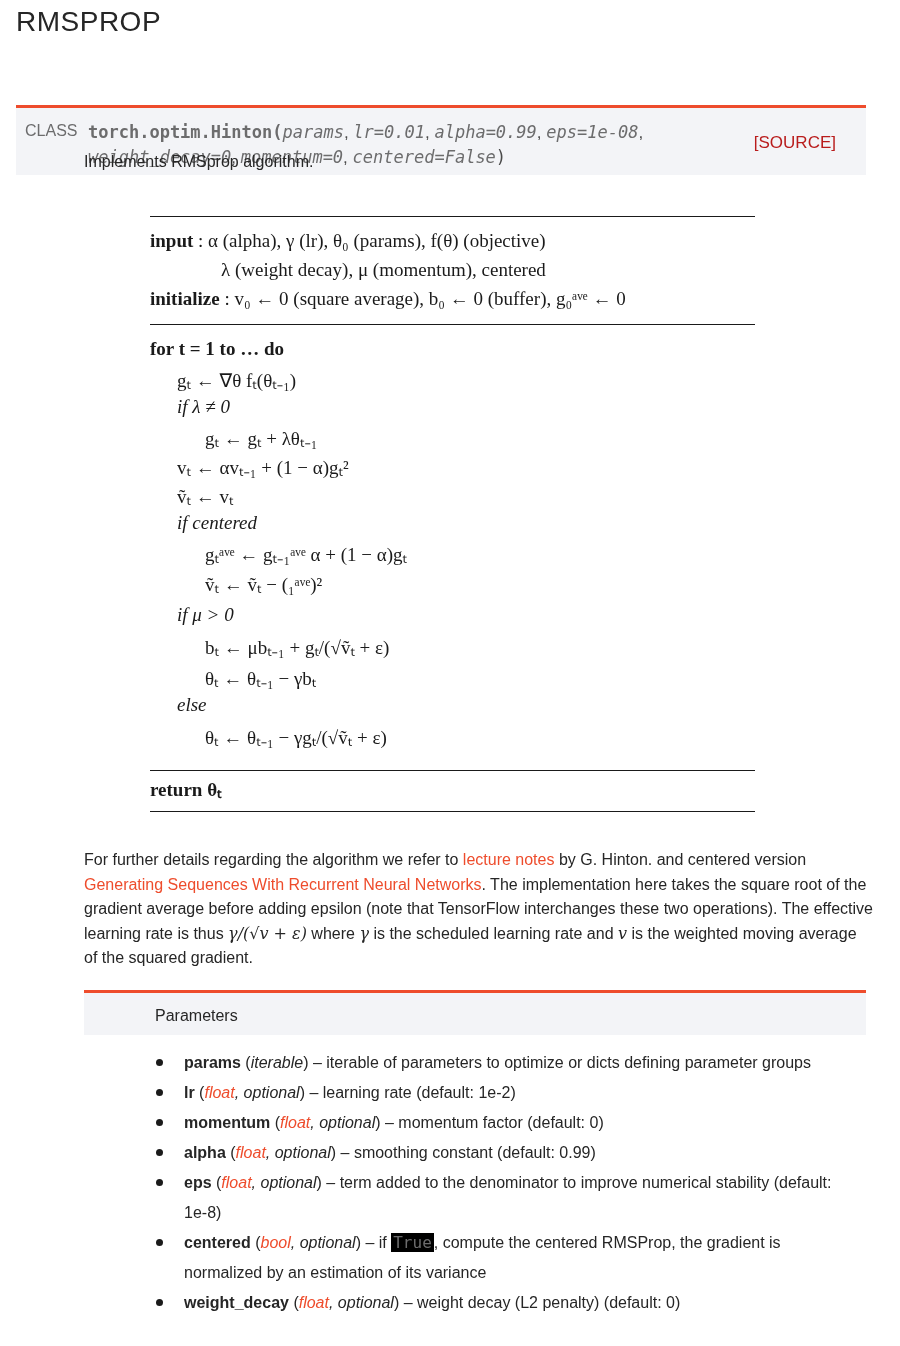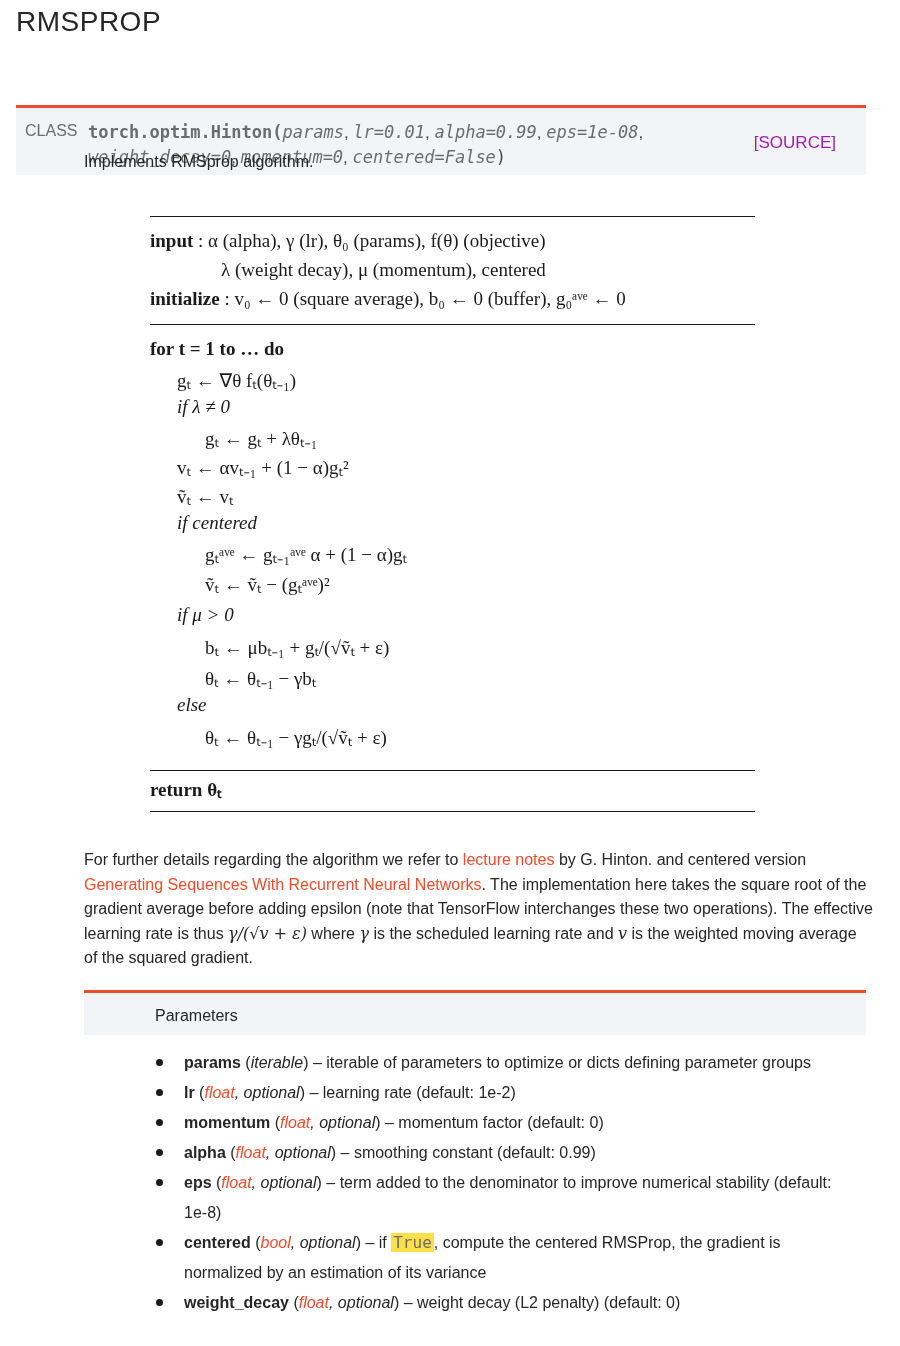--- a/index.html
+++ b/index.html
@@ -8,40 +8,40 @@
   .title { position: absolute; left: 16px; top: 6px; font-size: 28px; letter-spacing: 0.5px;
            color: #262626; font-weight: 400; margin: 0; }
   .sig { position: absolute; left: 16px; top: 68px; width: 850px; height: 70px;
          background: #f3f4f7; border-top: 3px solid #ee4c2c; box-sizing: border-box; margin-top: 37px; }
   .sig .cls { position: absolute; left: 9px; top: 14px; font-size: 16px; color: #6c6c6d; }
   .sig .code { position: absolute; left: 72px; top: 12px; font-family: "DejaVu Sans Mono", "Liberation Mono", monospace;
                font-size: 17px; line-height: 24px; color: #4a4a4a; }
   .sig .code .nm { font-weight: bold; color: #6c6c6d; }
   .sig .code .p { font-style: italic; color: #6c6c6d; }
   .sig .code .sep { font-family: "Liberation Sans", sans-serif; }
-  .sig .src { position: absolute; right: 30px; top: 25px; font-size: 17px; color: #a21caf; cursor: pointer; text-decoration: none; text-align: right; }
+  .sig .src { position: absolute; right: 30px; top: 25px; font-size: 17px; color: #b91c1c; cursor: pointer; text-decoration: none; text-align: right; }
   .desc { position: absolute; left: 84px; top: 153px; font-size: 16px; }
   .algo { position: absolute; left: 150px; top: 216px; width: 605px; font-family: "DejaVu Serif", "Liberation Serif", serif;
           font-size: 19px; color: #1a1a1a; }
   .algo .rule { border-top: 1.5px solid #1a1a1a; width: 605px; position: absolute; left: 0; }
   .algo .ln { position: absolute; white-space: nowrap; font-family: Liberation Serif, serif; }
   .algo b { font-weight: bold; }
   .para { position: absolute; left: 84px; top: 848px; width: 790px; font-size: 16px; line-height: 24.5px; }
   .para a { color: #ee4c2c; text-decoration: none; cursor: pointer; }
   .para .m { font-family: "DejaVu Serif", serif; font-style: italic; }
   .params-box { position: absolute; left: 84px; top: 990px; width: 782px; height: 45px; background: #f3f4f7;
                 border-top: 3px solid #ee4c2c; box-sizing: border-box; }
   .params-box span { position: absolute; left: 71px; top: 14px; font-size: 16px; color: #262626; }
   ul.plist { position: absolute; left: 150px; top: 1048px; margin: 0; padding: 0; list-style: none; width: 700px; }
   ul.plist li { position: relative; padding-left: 34px; font-size: 16px; line-height: 30px; margin: 0; }
   ul.plist li .dot { position: absolute; left: 6px; top: 11px; width: 7px; height: 7px; border-radius: 50%; background: #1a1a1a; }
   ul.plist .pn { font-weight: bold; }
   ul.plist .ty { font-style: italic; }
   ul.plist .ty.link { color: #ee4c2c; cursor: pointer; }
-  ul.plist code { font-family: "DejaVu Sans Mono", monospace; background: #fde047; color: #6c6c6d; padding: 0 2px; font-size: 16px; }
+  ul.plist code { font-family: "DejaVu Sans Mono", monospace; background: #000000; color: #6c6c6d; padding: 0 2px; font-size: 16px; }
 </style>
 </head>
 <body>
 
 <h1 class="title">RMSPROP</h1>
 
 <div class="sig">
   <span class="cls">CLASS</span>
   <div class="code">
     <span class="nm">torch.optim.Hinton(</span><span class="p">params</span><span class="sep">, </span><span class="p">lr=0.01</span><span class="sep">, </span><span class="p">alpha=0.99</span><span class="sep">, </span><span class="p">eps=1e-08</span><span class="sep">,</span><br>
@@ -59,21 +59,21 @@
   <div class="ln" style="left:0; top:72px"><b>initialize</b> <span>: v₀ ← 0 (square average), b₀ ← 0 (buffer), g₀ᵃᵛᵉ ← 0</span></div>
   <div class="rule" style="top:108px"></div>
   <div class="ln" style="left:0; top:122px; font-weight:bold">for t = 1 to … do</div>
   <div class="ln" style="left:27px; top:151px">gₜ ← ∇θ fₜ(θₜ₋₁)</div>
   <div class="ln" style="left:27px; top:180px; font-style:italic">if λ ≠ 0</div>
   <div class="ln" style="left:55px; top:209px">gₜ ← gₜ + λθₜ₋₁</div>
   <div class="ln" style="left:27px; top:238px">vₜ ← αvₜ₋₁ + (1 − α)gₜ²</div>
   <div class="ln" style="left:27px; top:267px">ṽₜ ← vₜ</div>
   <div class="ln" style="left:27px; top:296px; font-style:italic">if centered</div>
   <div class="ln" style="left:55px; top:325px">gₜᵃᵛᵉ ← gₜ₋₁ᵃᵛᵉ α + (1 − α)gₜ</div>
-  <div class="ln" style="left:55px; top:355px">ṽₜ ← ṽₜ − (gₜᵃᵛᵉ)²</div>
+  <div class="ln" style="left:55px; top:355px">ṽₜ ← ṽₜ − (₁ᵃᵛᵉ)²</div>
   <div class="ln" style="left:27px; top:388px; font-style:italic">if μ &gt; 0</div>
   <div class="ln" style="left:55px; top:418px">bₜ ← μbₜ₋₁ + gₜ/(√ṽₜ + ε)</div>
   <div class="ln" style="left:55px; top:449px">θₜ ← θₜ₋₁ − γbₜ</div>
   <div class="ln" style="left:27px; top:478px; font-style:italic">else</div>
   <div class="ln" style="left:55px; top:508px">θₜ ← θₜ₋₁ − γgₜ/(√ṽₜ + ε)</div>
   <div class="rule" style="top:554px"></div>
   <div class="ln" style="left:0; top:560px"><b>return</b> <b>θₜ</b></div>
   <div class="rule" style="top:595px"></div>
 </div>
 

